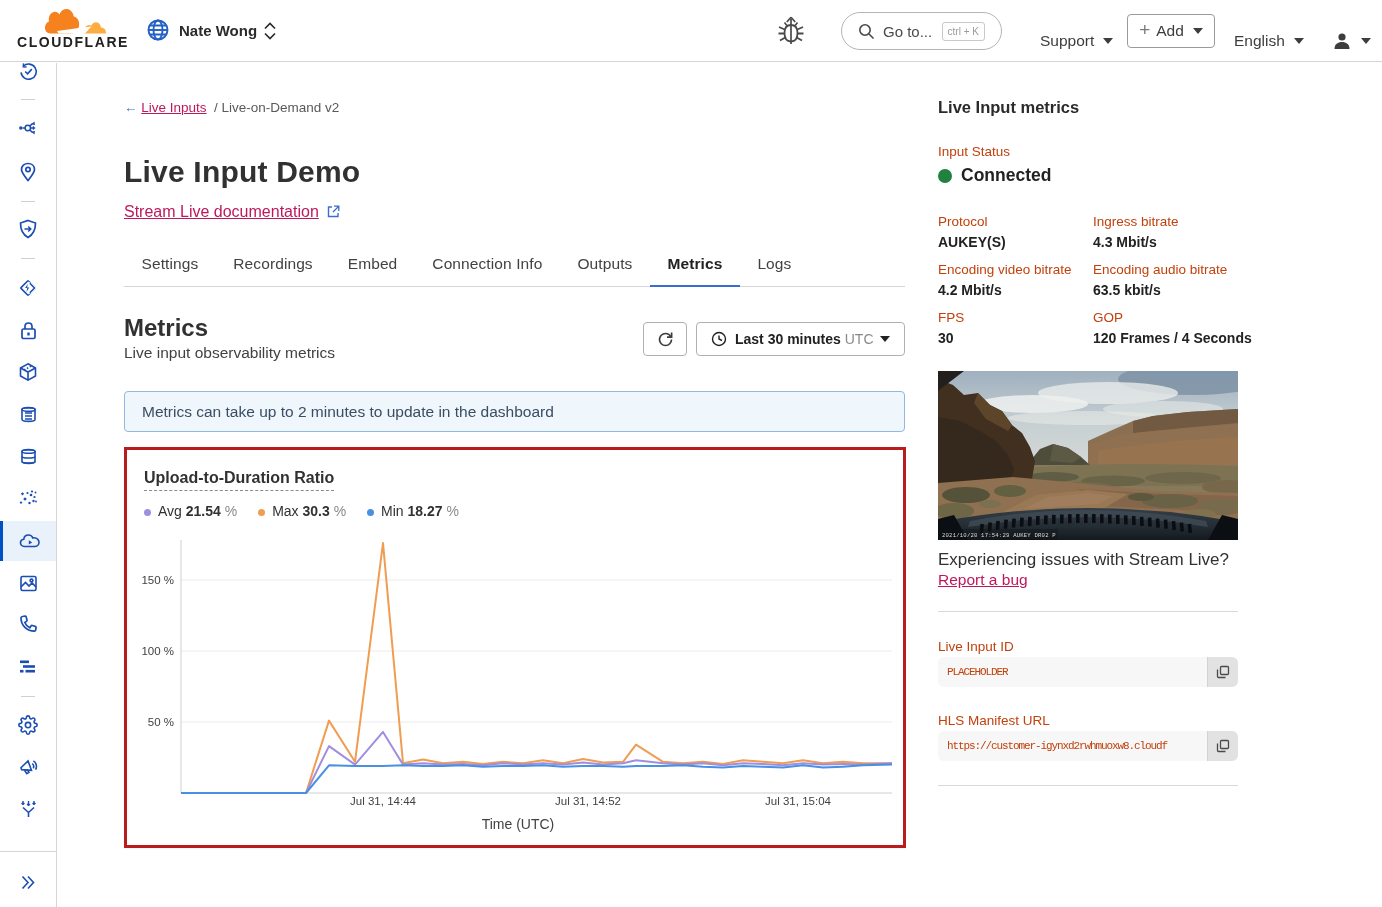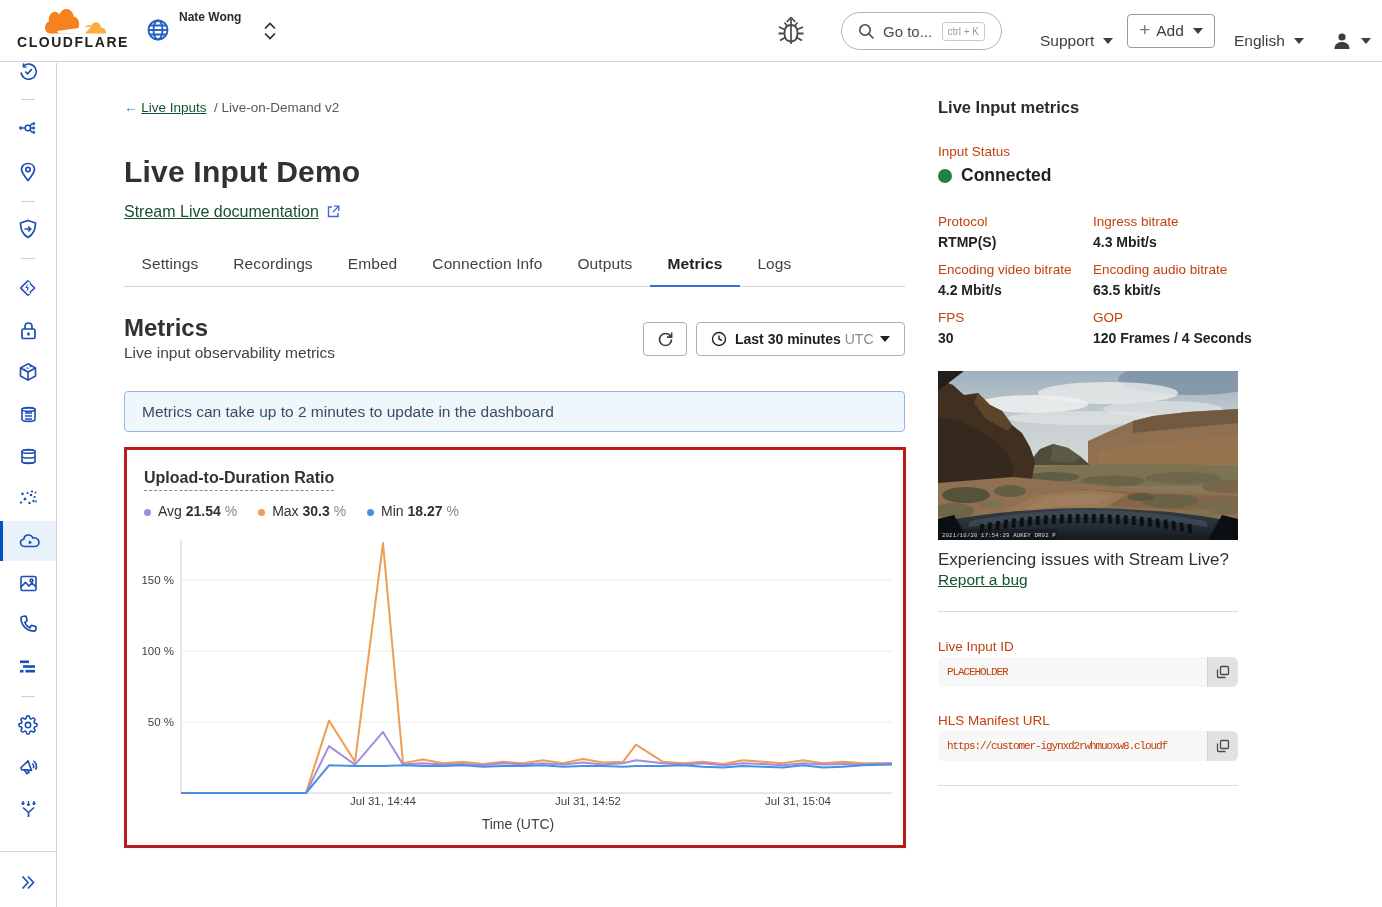--- a/index.html
+++ b/index.html
@@ -1,23 +1,23 @@
 <!DOCTYPE html>
 <html><head>
 <meta charset="utf-8">
 <style>
 * { margin:0; padding:0; box-sizing:border-box; }
 html,body { width:1382px; height:907px; background:#fff; font-family:"Liberation Sans", sans-serif; overflow:hidden; position:relative; }
-a { text-decoration:underline; color:#14532d; }
+a { text-decoration:underline; color:#be185d; }
 
 
 #navbar { position:absolute; top:0; left:0; width:1382px; height:62px; background:#fff; border-bottom:1px solid #d5d5d5; z-index:10; }
 #logo { position:absolute; left:17px; top:6px; }
 #globe { position:absolute; left:147px; top:19px; }
-#acctname { position:absolute; left:179px; top:10px; font-size:12px; font-weight:bold; color:#2b2b2b; }
+#acctname { position:absolute; left:179px; top:22px; font-size:15px; font-weight:bold; color:#2b2b2b; }
 #updown { position:absolute; left:261px; top:21px; }
 #bugicon { position:absolute; left:776px; top:14px; }
 #searchpill { position:absolute; left:841px; top:12px; width:161px; height:38px; border:1px solid #b5b5b5; border-radius:19px; display:flex; align-items:center; padding-left:16px; }
 #searchpill .gotext { color:#4a4a4a; font-size:15px; margin-left:8px; }
 #searchpill .kbd { position:absolute; right:16px; top:9px; border:1px solid #c9c9c9; border-radius:3px; color:#9b9b9b; font-size:10px; padding:3px 5px; }
 .navitem { position:absolute; top:10px; height:62px; display:flex; align-items:center; color:#3d3d3d; font-size:15.5px; }
 .caret { width:0; height:0; border-left:5.5px solid transparent; border-right:5.5px solid transparent; border-top:6.5px solid #3d3d3d; display:inline-block; margin-left:9px; }
 #addbtn { position:absolute; left:1127px; top:14px; width:88px; height:34px; border:1px solid #9b9b9b; border-radius:4px; display:flex; align-items:center; justify-content:center; font-size:15.5px; color:#3d3d3d; }
 
 
@@ -335,21 +335,21 @@
 
 <div id="rp">
   <h3>Live Input metrics</h3>
   <div class="rlabel" style="top:81px">Input Status</div>
   <div id="conn">
       <div id="conndot"></div>
       <div id="conntext">Connected</div>
     </div>
   <div class="rlabel" style="top:151px">Protocol</div>
   <div class="rlabel col2" style="top:151px">Ingress bitrate</div>
-  <div class="rvalue" style="top:171px">RTMP(S)</div>
+  <div class="rvalue" style="top:171px">AUKEY(S)</div>
   <div class="rvalue col2" style="top:171px">4.3 Mbit/s</div>
   <div class="rlabel" style="top:199px">Encoding video bitrate</div>
   <div class="rlabel col2" style="top:199px">Encoding audio bitrate</div>
   <div class="rvalue" style="top:219px">4.2 Mbit/s</div>
   <div class="rvalue col2" style="top:219px">63.5 kbit/s</div>
   <div class="rlabel" style="top:247px">FPS</div>
   <div class="rlabel col2" style="top:247px">GOP</div>
   <div class="rvalue" style="top:267px">30</div>
   <div class="rvalue col2" style="top:267px">120 Frames / 4 Seconds</div>
   <div id="thumb">

